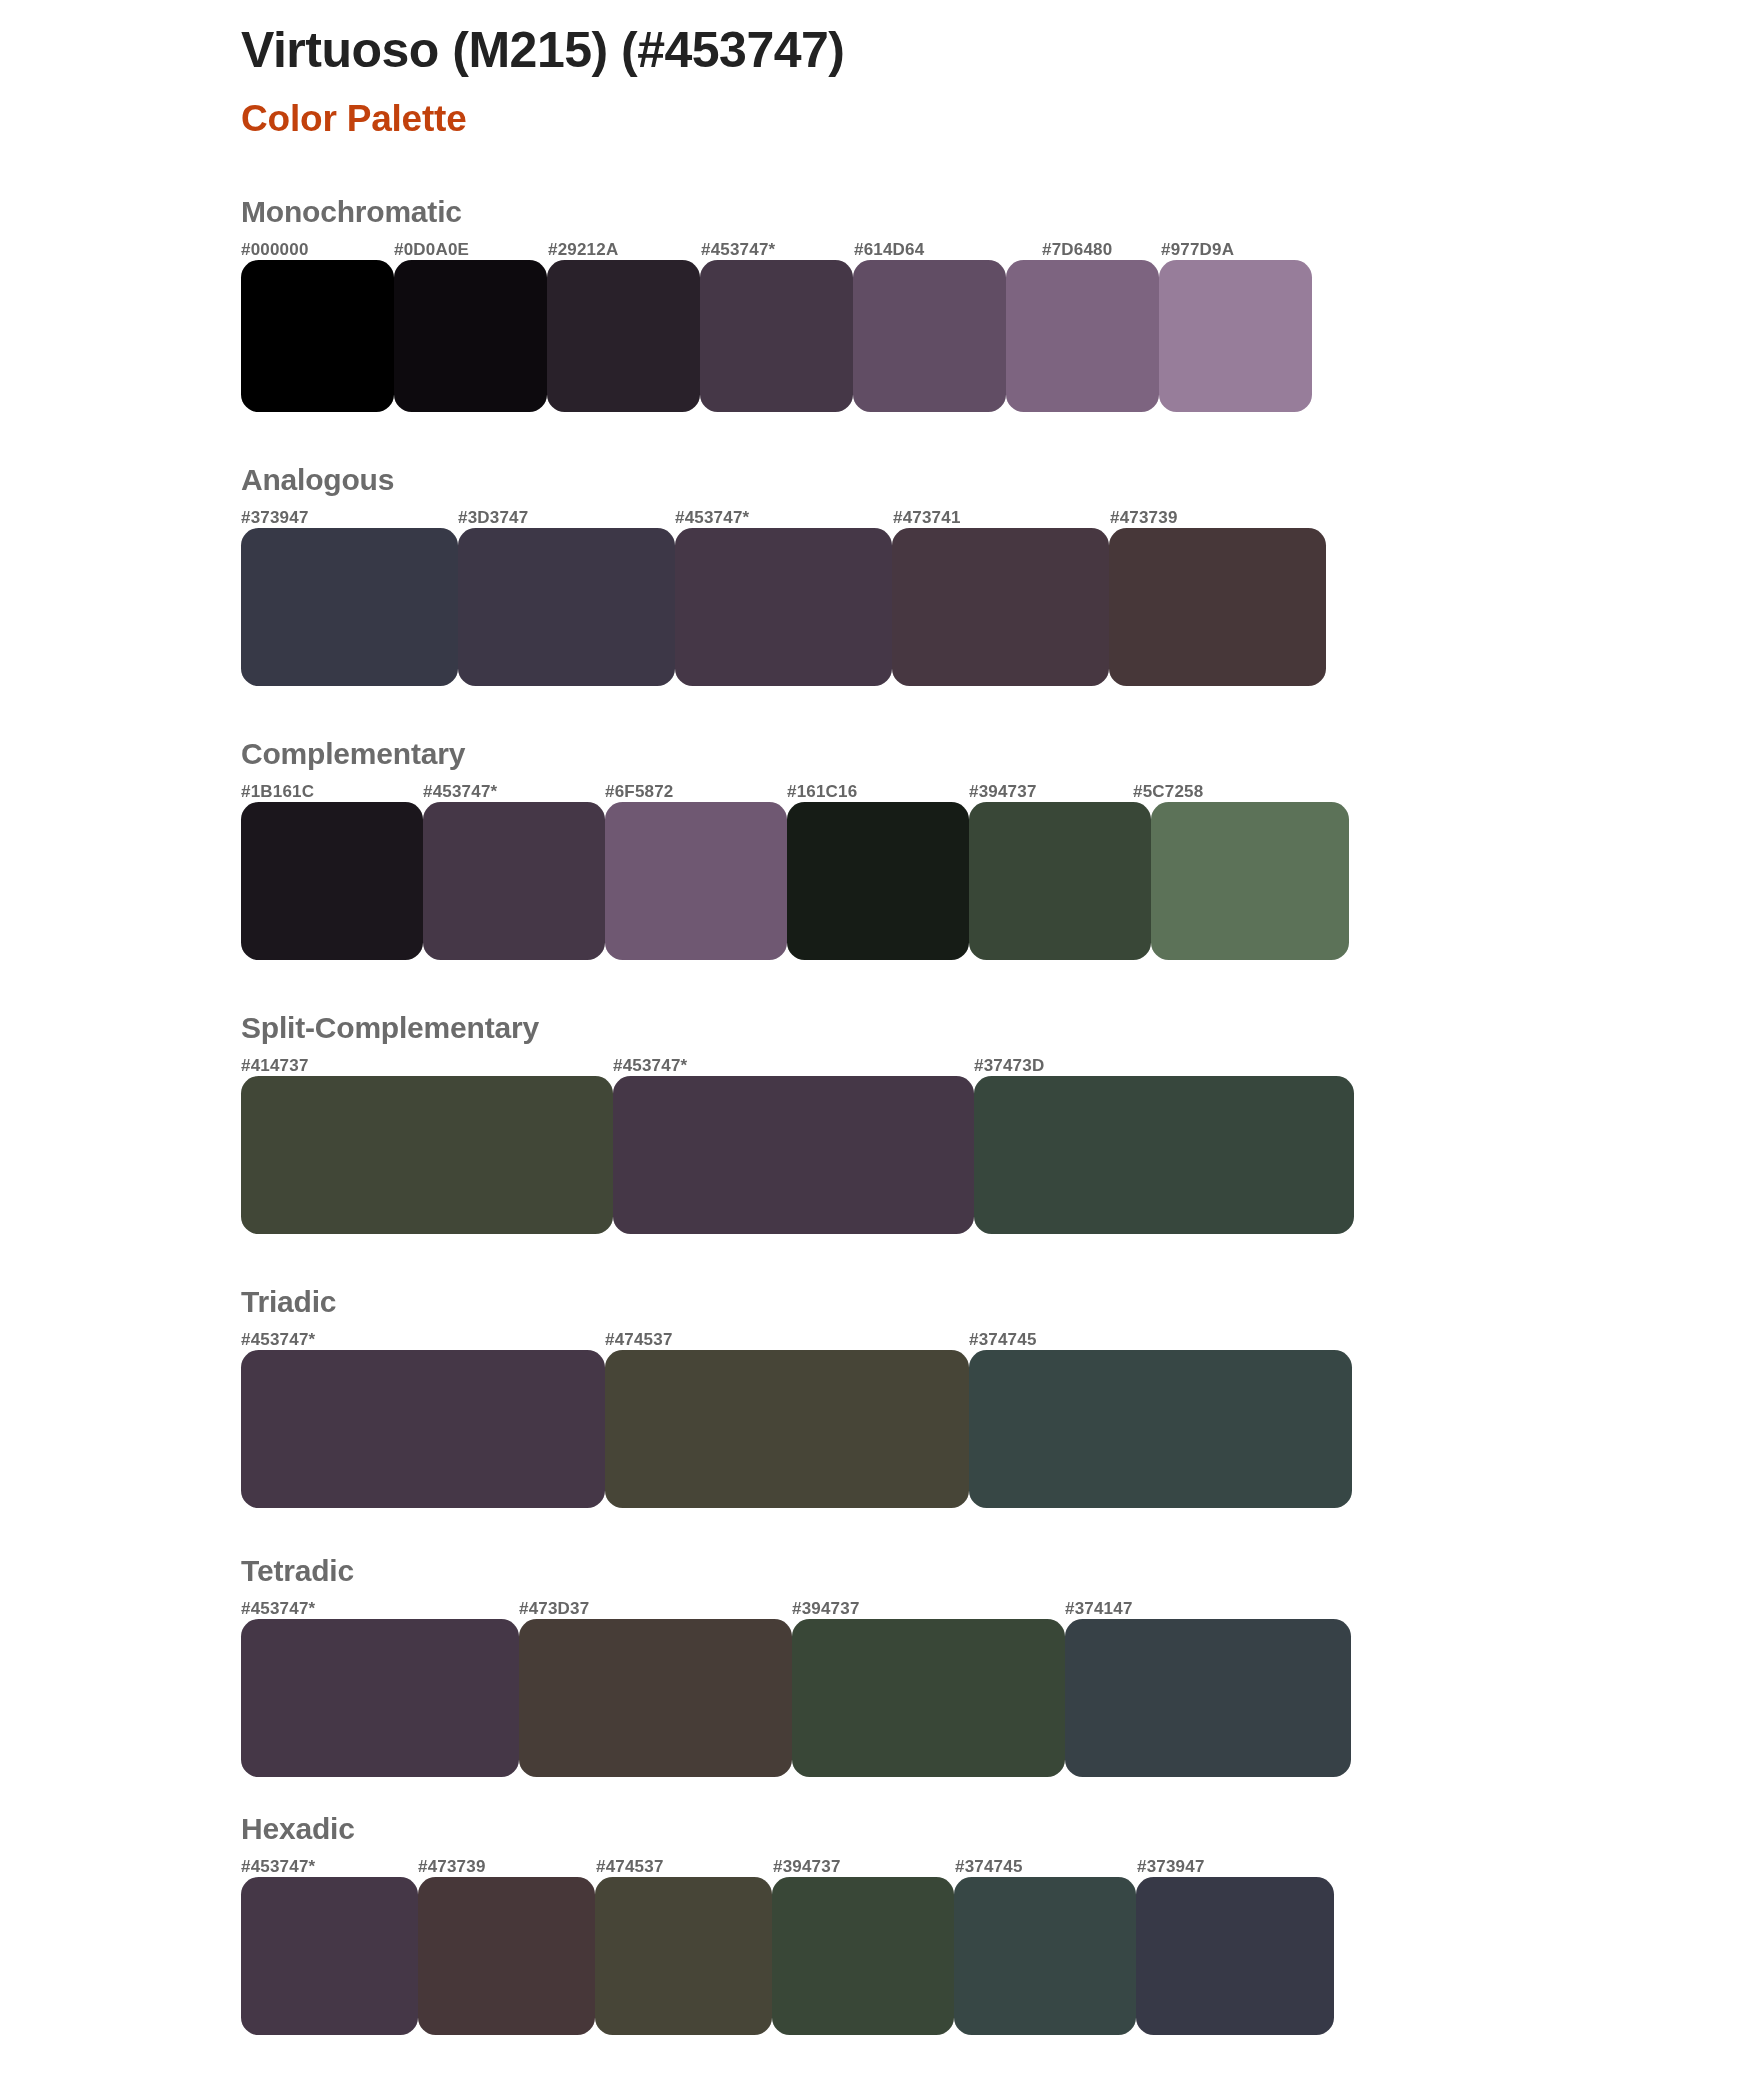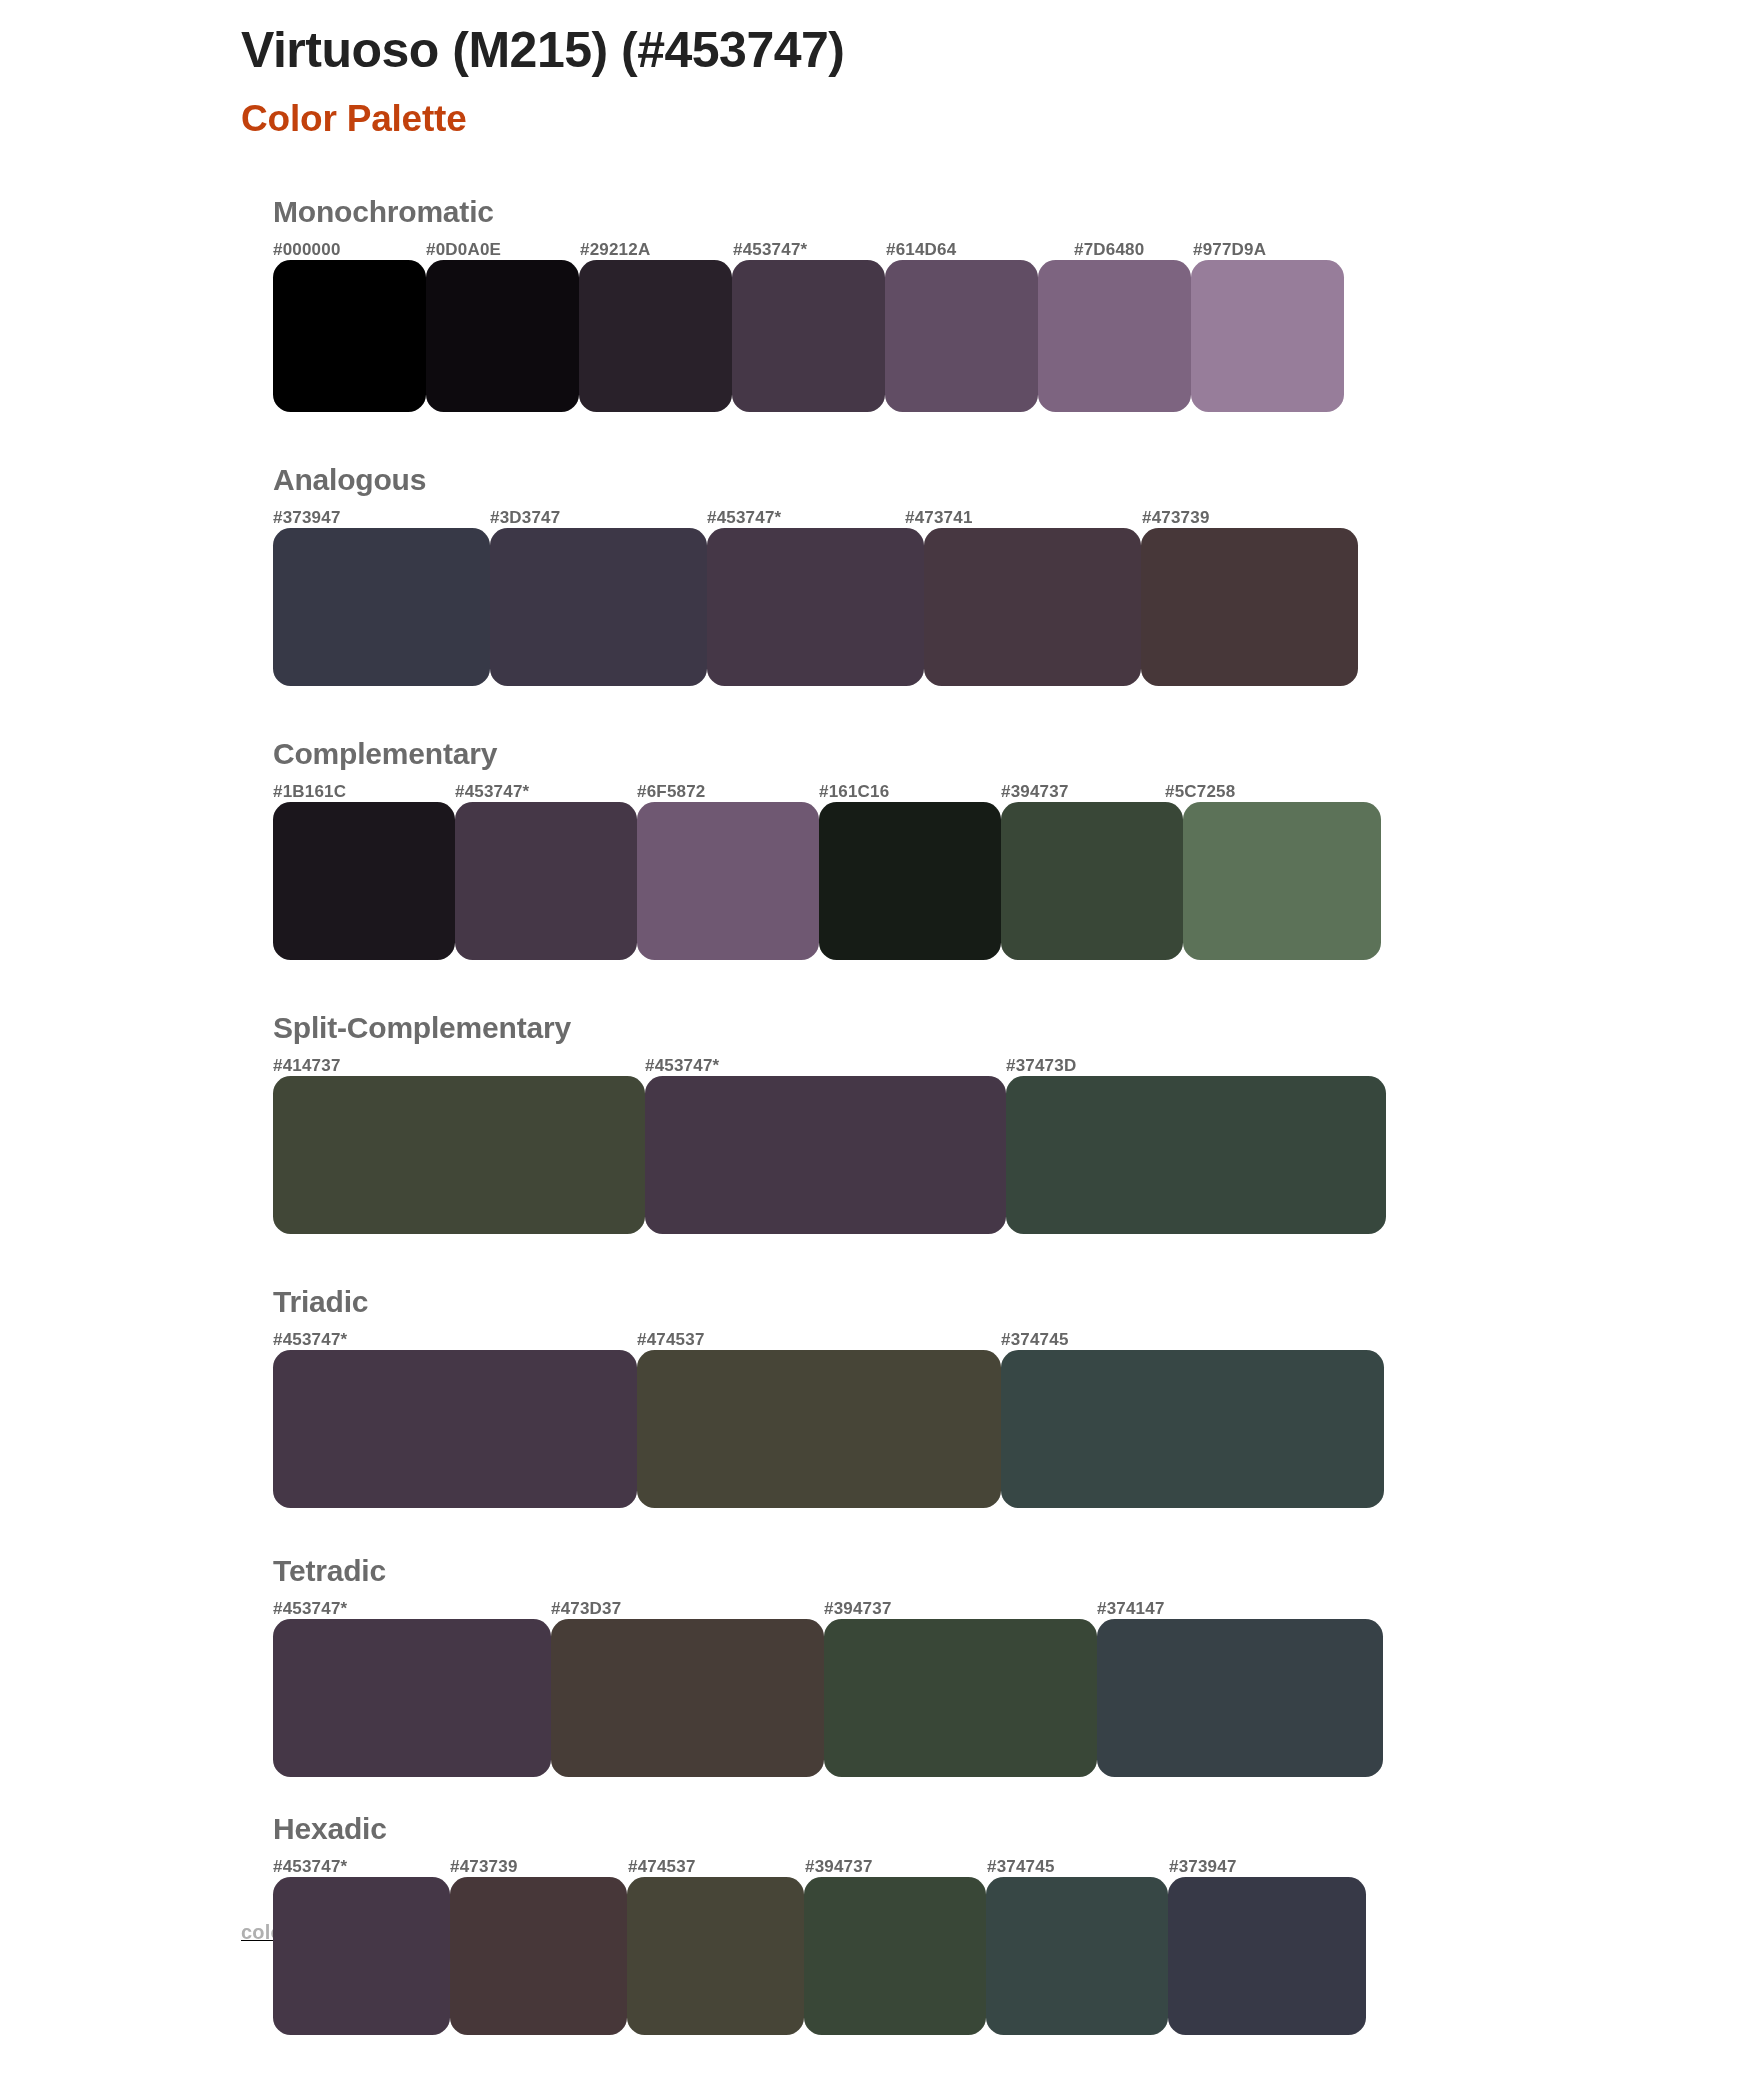--- a/index.html
+++ b/index.html
@@ -43,21 +43,20 @@
     color: #c2410c;
     letter-spacing: -0.2px;
     line-height: 1.2;
     margin: 19px 0 0 0;
     white-space: nowrap;
   }
 
   
   .sections {
     margin-top: 53px;
-    margin-left: 32px;
   }
   .section {
     position: relative;
     padding-left: 241px;
   }
   .section-title {
     font-size: 30px;
     font-weight: 700;
     color: #6b6b6b;
     letter-spacing: -0.2px;
@@ -147,21 +146,21 @@
           <div class="swatch" title="#977D9A" style="width: 153px; background: rgb(151, 125, 154); z-index: 1;"></div>
         </div>
       </div>
       <div class="spacer" style="height: 51px;"></div>
       <div class="section">
         <div class="section-title">Analogous</div>
         <div class="swatch-labels">
           <span class="swatch-label" style="left: 0px;">#373947</span>
           <span class="swatch-label" style="left: 217px;">#3D3747</span>
           <span class="swatch-label" style="left: 434px;">#453747*</span>
-          <span class="swatch-label" style="left: 632px;">#473741</span>
+          <span class="swatch-label" style="left: 652px;">#473741</span>
           <span class="swatch-label" style="left: 869px;">#473739</span>
         </div>
         <div class="swatch-row row-h-ana">
           <div class="swatch" title="#373947" style="width: 217px; background: rgb(55, 57, 71); z-index: 5;"></div>
           <div class="swatch" title="#3D3747" style="width: 217px; background: rgb(61, 55, 71); z-index: 4;"></div>
           <div class="swatch" title="#453747*" style="width: 217px; background: rgb(69, 55, 71); z-index: 3;"></div>
           <div class="swatch" title="#473741" style="width: 217px; background: rgb(71, 55, 65); z-index: 2;"></div>
           <div class="swatch" title="#473739" style="width: 217px; background: rgb(71, 55, 57); z-index: 1;"></div>
         </div>
       </div>

